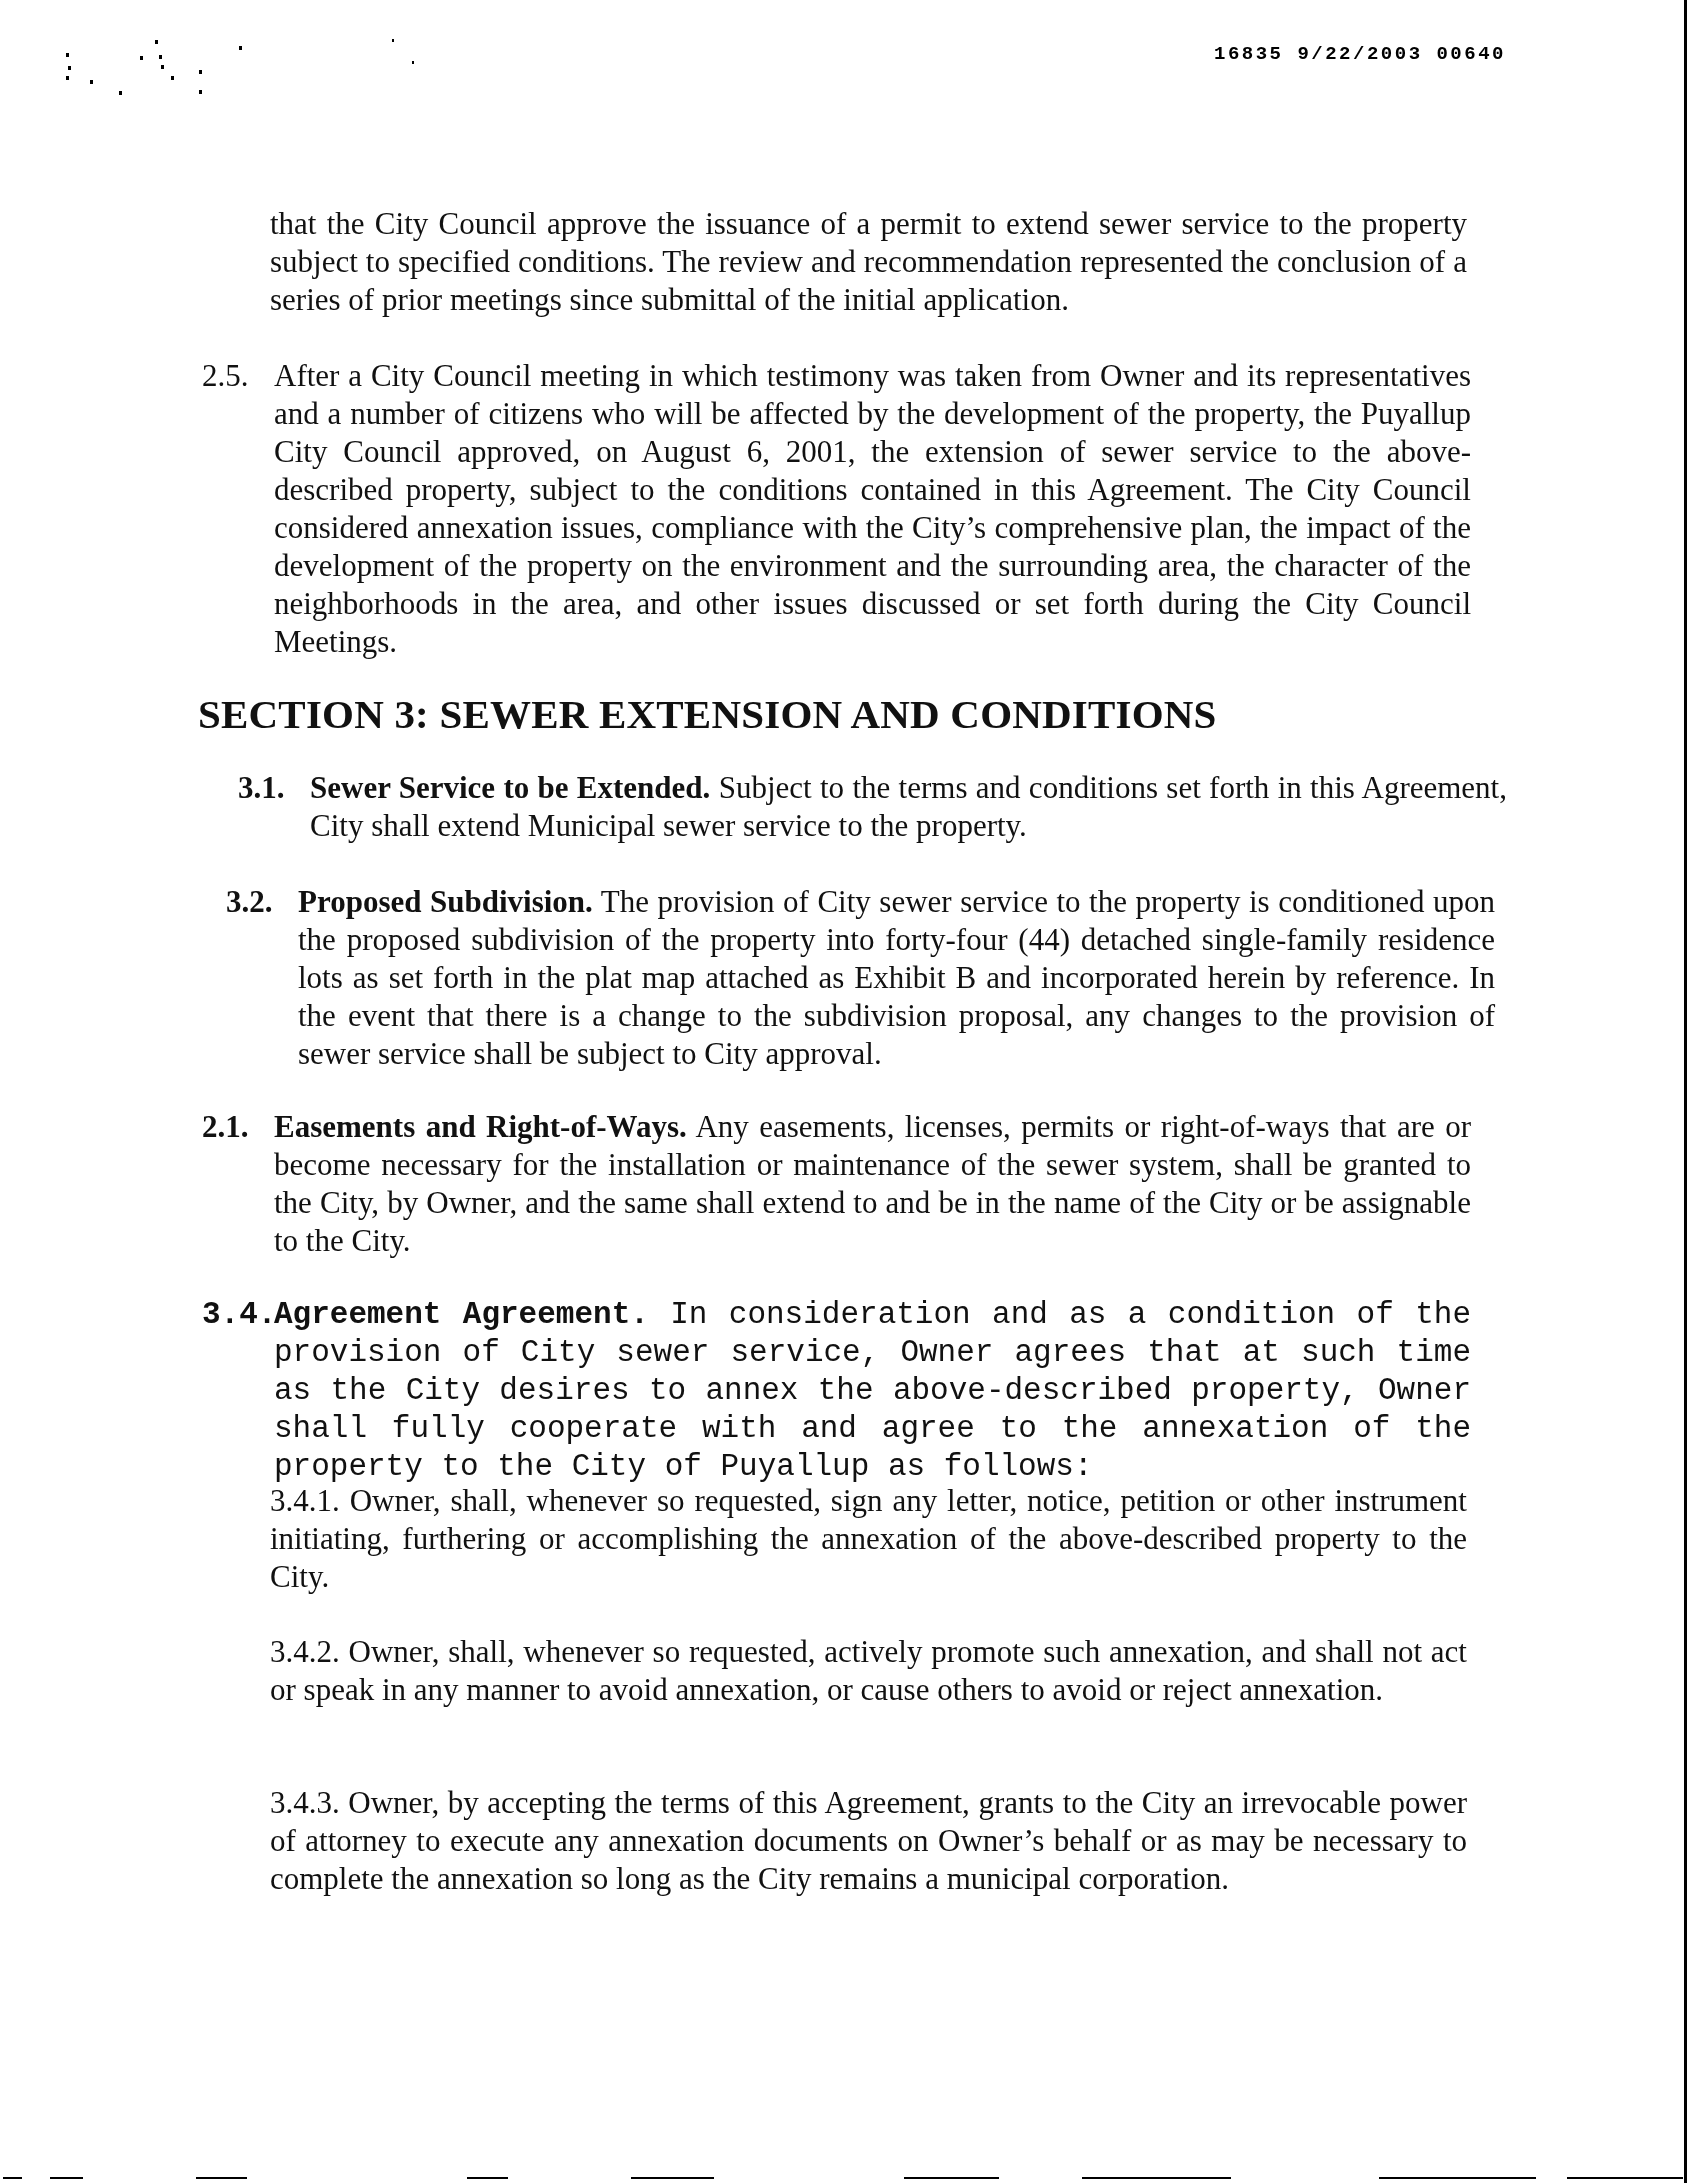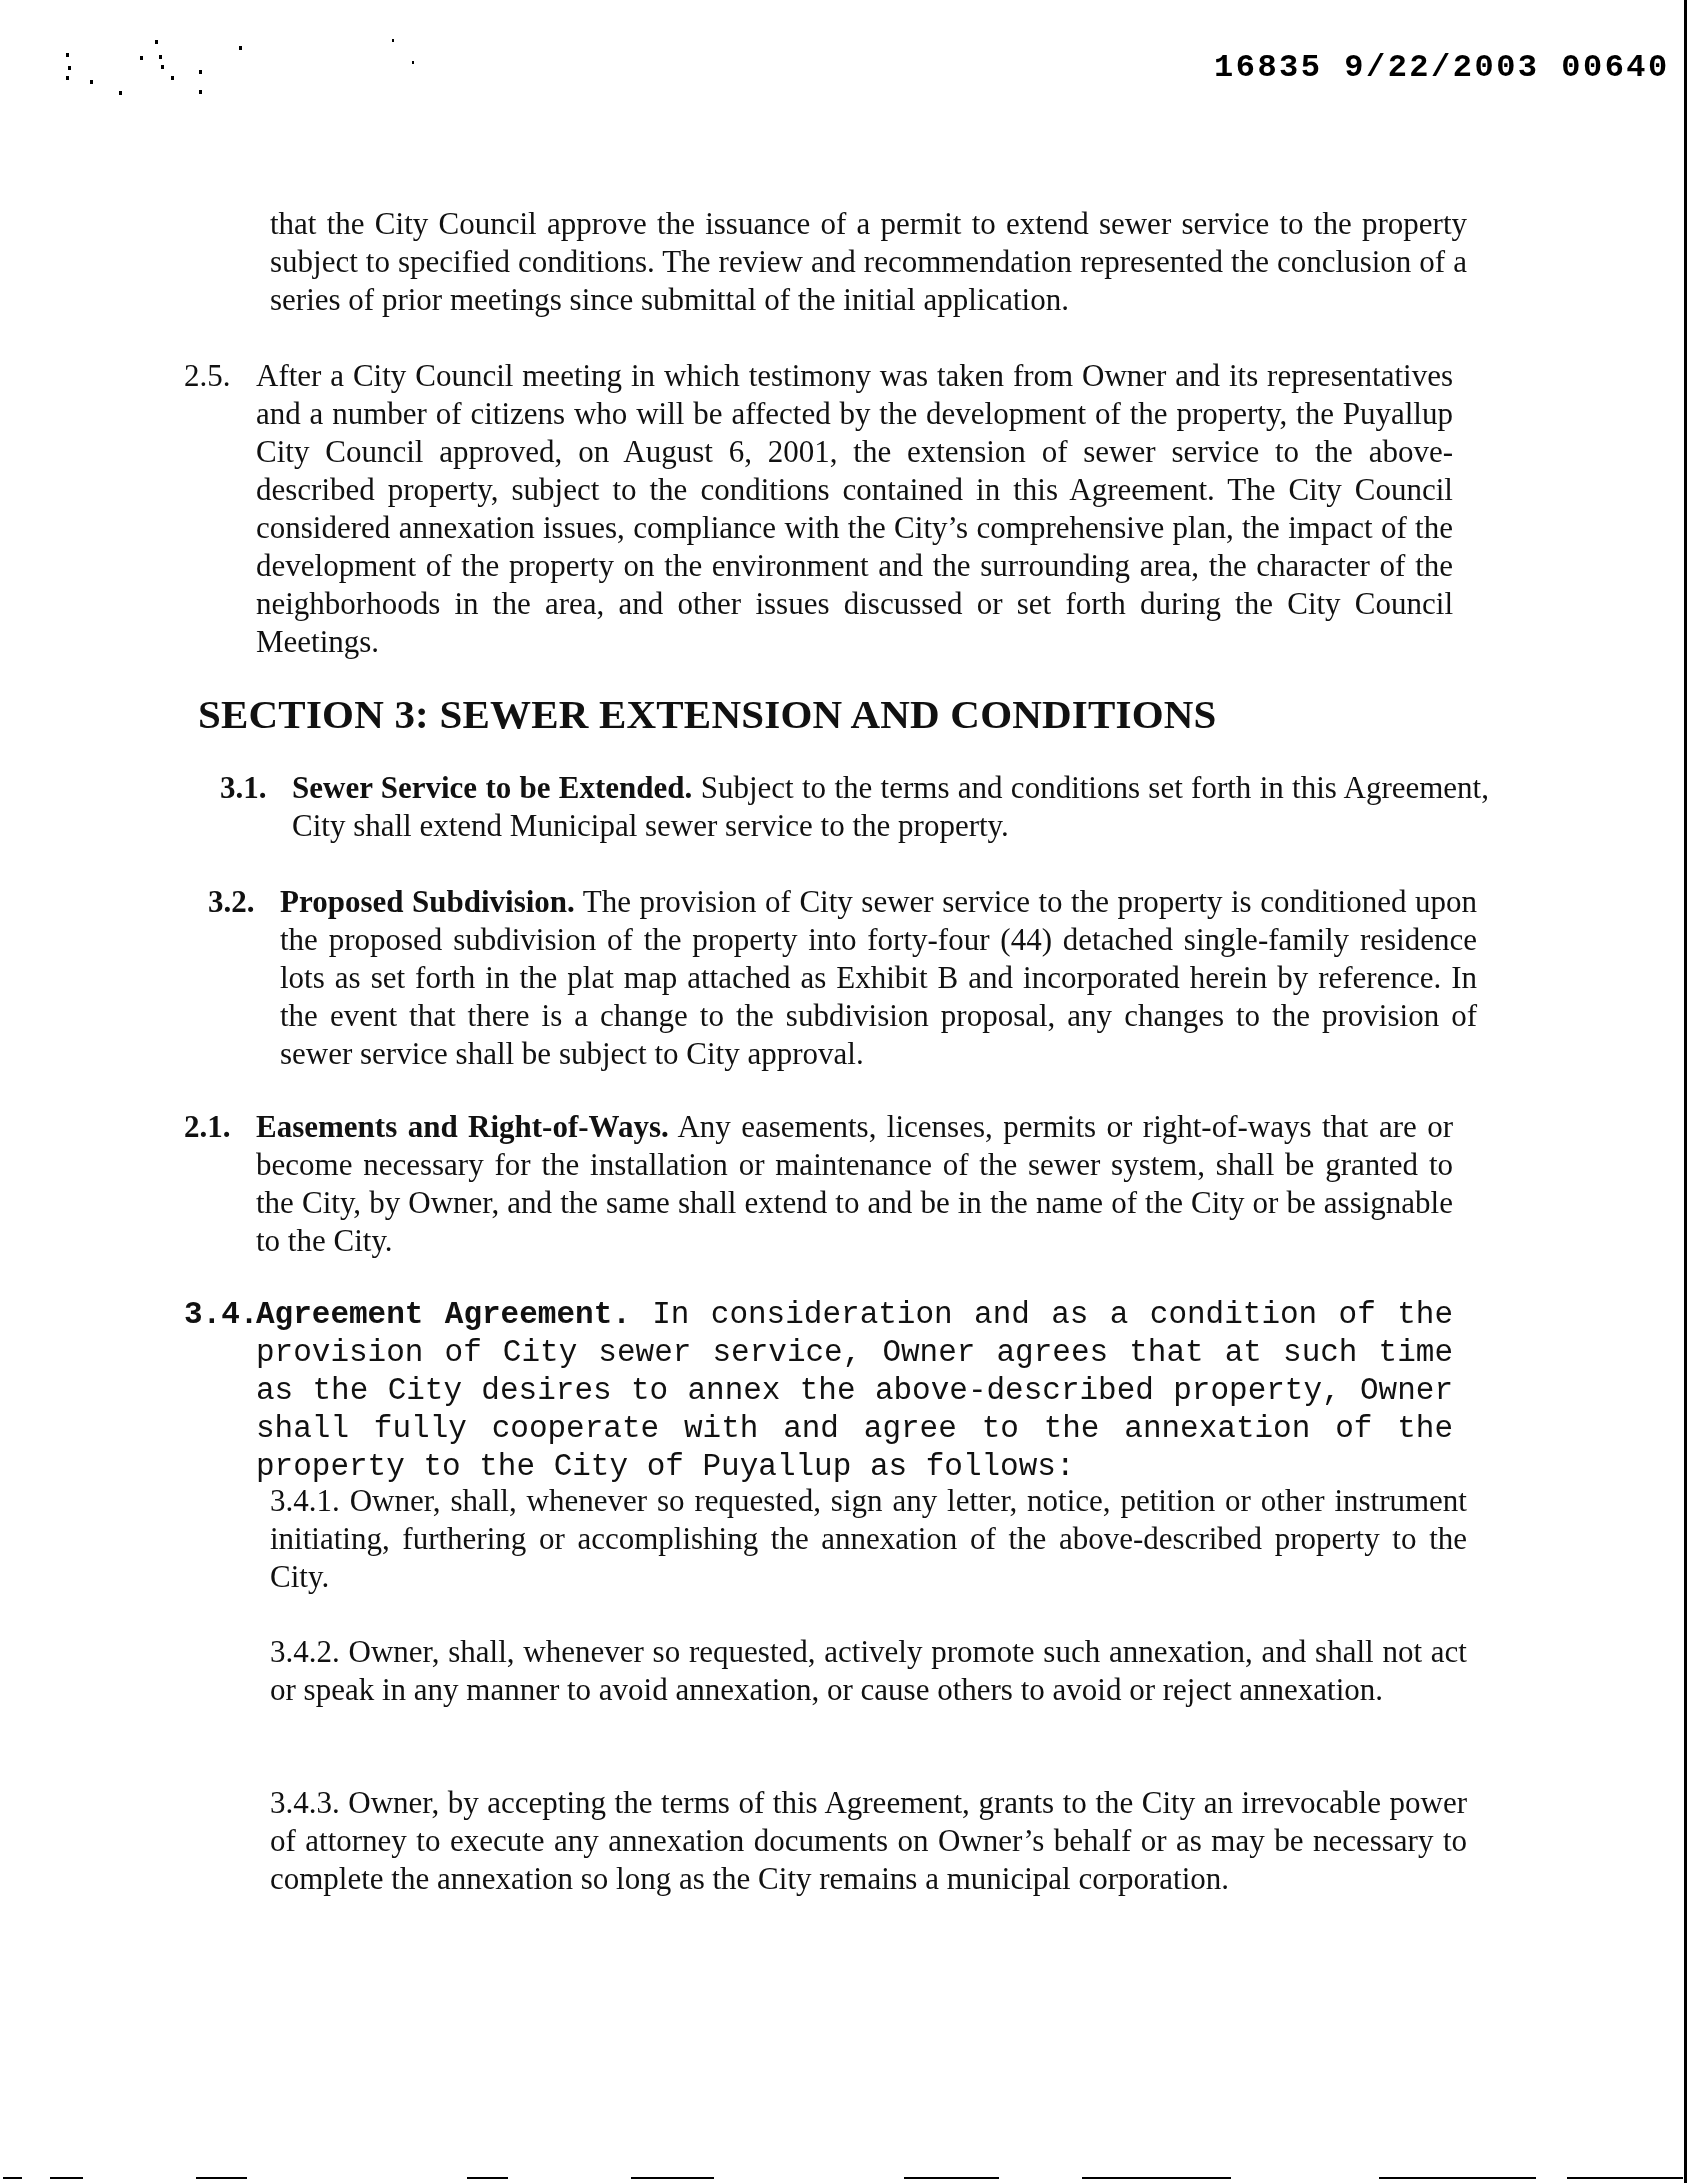--- a/index.html
+++ b/index.html
@@ -22,25 +22,24 @@
       width: 3.3px;
       height: 2183px;
       background: #000000;
     }
     .stamp {
       position: absolute;
       top: 43px;
       left: 1214px;
       font-family: "Liberation Mono", "DejaVu Sans Mono", monospace;
       font-weight: bold;
-      font-size: 32px;
+      font-size: 19px;
       letter-spacing: 2.5px;
       color: #000000;
       white-space: nowrap;
-      margin-top: 6px;
     }
     .specks {
       position: absolute;
       top: 25px;
       left: 41px;
       width: 413px;
       height: 83px;
     }
     .speck {
       position: absolute;
@@ -56,21 +55,21 @@
       font-size: 31px;
       line-height: 38px;
       text-align: justify;
       text-align-last: left;
     }
     .indented {
       left: 270px;
       width: 1197px;
     }
     .num-para {
-      left: 184px;
+      left: 202px;
       width: 1269px;
     }
     .num-para .num {
       position: absolute;
       left: 0;
       top: 0;
       width: 72px;
     }
     .num-para .body {
       margin-left: 72px;

